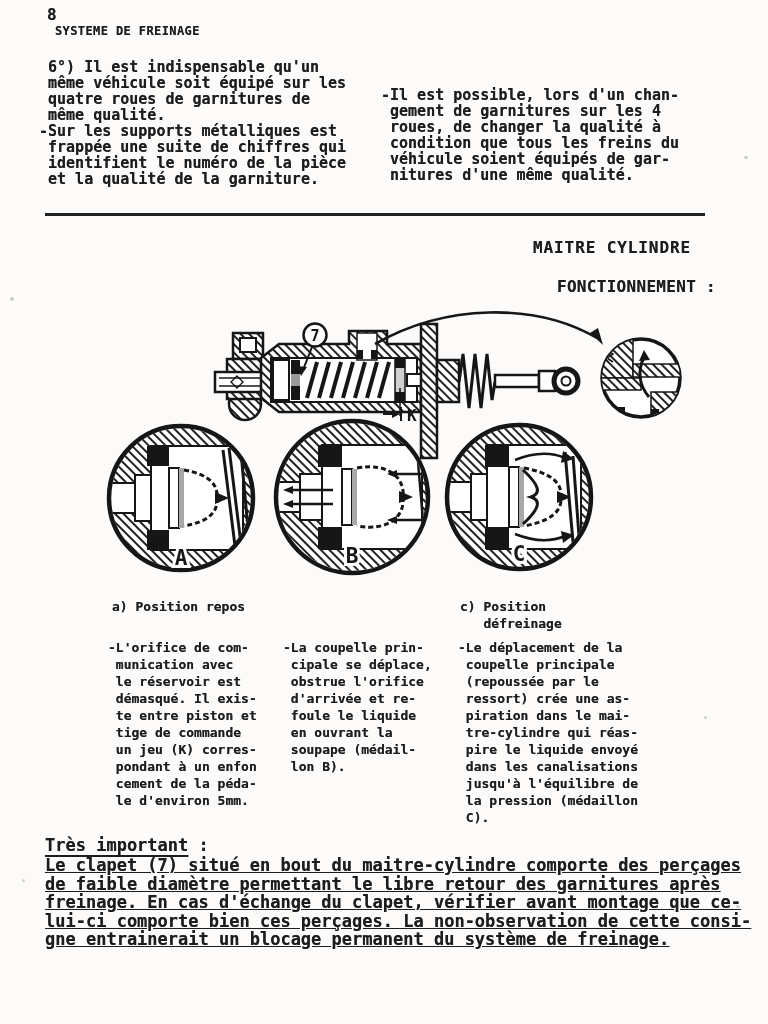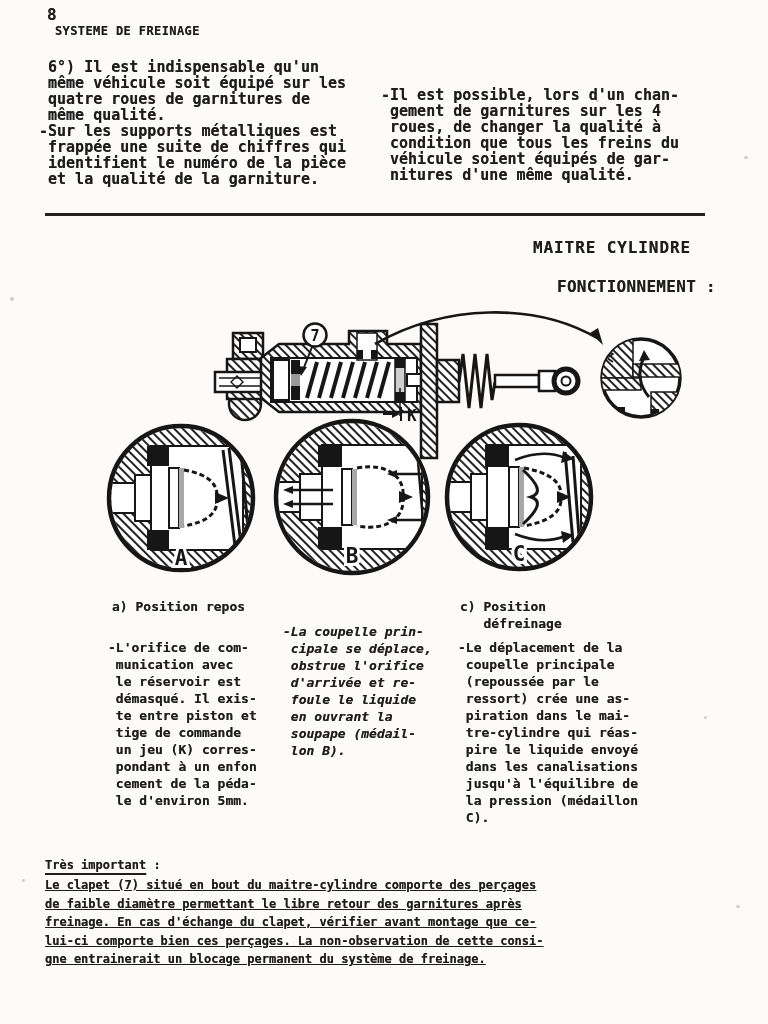--- a/index.html
+++ b/index.html
@@ -6,21 +6,21 @@
   body{width:768px;height:1024px;background:#e9e9e9;}
   #page{
     position:relative;width:768px;height:1024px;overflow:hidden;
     background:#fcfbf9;
     font-family:"DejaVu Sans Mono","Liberation Mono",monospace;
     color:#1d1d1d;font-weight:700;
   }
   .mono{white-space:pre;position:absolute;text-shadow:0 0 0.5px rgba(20,20,20,.65);}
   .t15{font-size:15px;line-height:16px;}
   .t15b{font-size:13px;line-height:17px;}
-  .t16{font-size:12px;line-height:18.5px;margin-top:20px;}
+  .t16{font-size:17px;line-height:18.5px;}
   .pagenum{font-size:16px;}
   .sectitle{font-size:12px;letter-spacing:.4px;}
   .h-main{font-size:16px;letter-spacing:.9px;
           text-decoration-thickness:2px;text-underline-offset:4px;}
   .h-sub{font-size:16px;letter-spacing:.3px;margin-left:24px;}
   .rule{position:absolute;background:#232323;}
   .imp-title{display:inline;text-decoration:underline;text-decoration-thickness:2px;text-underline-offset:3.5px;}
   .speck{position:absolute;border-radius:50%;background:rgba(40,40,40,.22);}
   svg text{font-family:"DejaVu Sans Mono","Liberation Mono",monospace;font-weight:700;fill:#161616;}
   .figwrap{position:absolute;left:95px;top:300px;width:620px;height:292px;}
@@ -236,21 +236,21 @@
   <div class="mono t15b" style="left:108px;top:639px;">-L'orifice de com-
  munication avec
  le réservoir est
  démasqué. Il exis-
  te entre piston et
  tige de commande
  un jeu (K) corres-
  pondant à un enfon
  cement de la péda-
  le d'environ 5mm.</div>
-  <div class="mono t15b" style="left:283px;top:623px;font-style:italic;">-La coupelle prin-
+  <div class="mono t15b" style="left:283px;top:639px;">-La coupelle prin-
  cipale se déplace,
  obstrue l'orifice
  d'arrivée et re-
  foule le liquide
  en ouvrant la
  soupape (médail-
  lon B).</div>
   <div class="mono t15b" style="left:458px;top:639px;">-Le déplacement de la
  coupelle principale
  (repoussée par le

